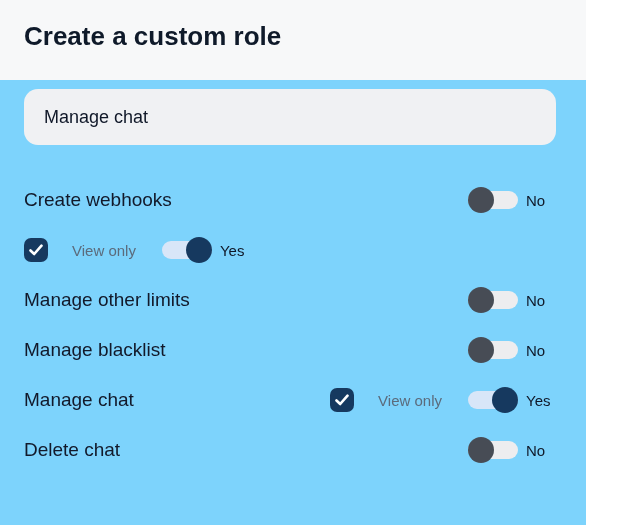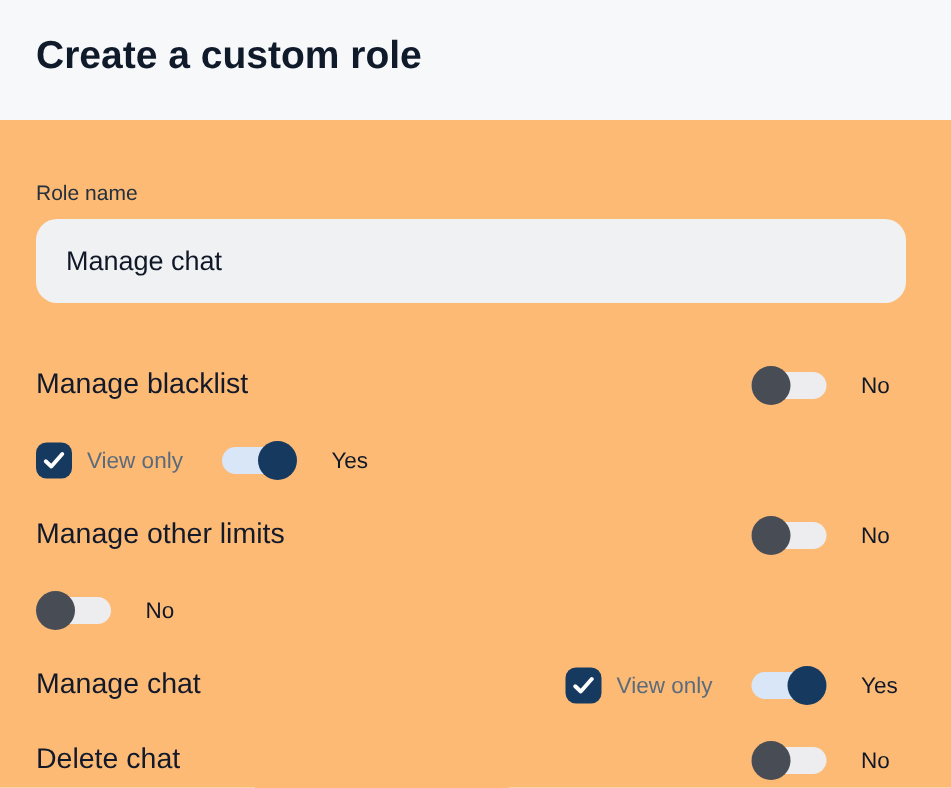--- a/index.html
+++ b/index.html
@@ -5,21 +5,21 @@
   * { box-sizing: border-box; }
   html, body { margin: 0; padding: 0; }
   body {
     width: 634px;
     height: 525px;
     overflow: hidden;
     background: #ffffff;
     font-family: "Liberation Sans", sans-serif;
     color: #101828;
   }
-  .dialog { width: 634px; height: 525px; background: #fdba74; }
+  .dialog { width: 586px; height: 525px; background: #7dd3fc; }
 
   .header {
     height: 80px;
     background: #f7f8f9;
     padding: 21px 24px 0 24px;
   }
   .title {
     font-size: 26px;
     line-height: 30px;
     font-weight: 700;
@@ -58,41 +58,41 @@
   .perm-label {
     flex: 1;
     font-size: 19px;
     color: #12192a;
     white-space: nowrap;
   }
 
   .view-group {
     display: flex;
     align-items: center;
-    gap: 10px;
+    gap: 24px;
     margin-right: 26px;
   }
   .checkbox {
     width: 24px;
     height: 24px;
     border-radius: 7px;
     background: #16395f;
     display: flex;
     align-items: center;
     justify-content: center;
     cursor: pointer;
     flex: none;
   }
   .view-label {
     font-size: 15px;
     color: #5b6b7c;
     white-space: nowrap;
   }
 
-  .toggle-group { display: flex; align-items: center; gap: 15px; }
+  .toggle-group { display: flex; align-items: center; }
   .toggle {
     position: relative;
     width: 50px;
     height: 26px;
     cursor: pointer;
     flex: none;
   }
   .toggle .track {
     position: absolute;
     top: 4px;
@@ -125,27 +125,26 @@
 <body>
 
 <div class="dialog">
 
   <div class="header">
     <div class="title">Create a custom role</div>
   </div>
 
   <div class="content">
 
-    <div class="field-label">Role name</div>
 
     <input class="role-input" type="text" value="Manage chat" style="">
 
     <div class="rows">
   <div class="perm-row">
-    <span class="perm-label">Manage blacklist</span>
+    <span class="perm-label">Create webhooks</span>
 
     <span class="toggle-group">
       <span class="toggle off">
         <span class="track"></span>
         <span class="knob"></span>
       </span>
       <span class="state-label">No</span>
     </span>
   </div>
 
@@ -175,20 +174,21 @@
     <span class="toggle-group">
       <span class="toggle off">
         <span class="track"></span>
         <span class="knob"></span>
       </span>
       <span class="state-label">No</span>
     </span>
   </div>
 
   <div class="perm-row">
+    <span class="perm-label">Manage blacklist</span>
 
     <span class="toggle-group">
       <span class="toggle off">
         <span class="track"></span>
         <span class="knob"></span>
       </span>
       <span class="state-label">No</span>
     </span>
   </div>
 

